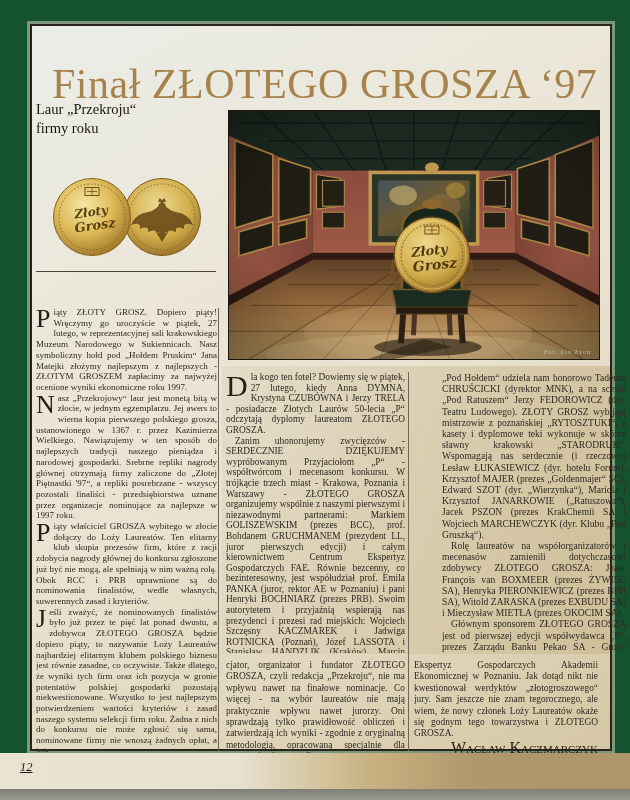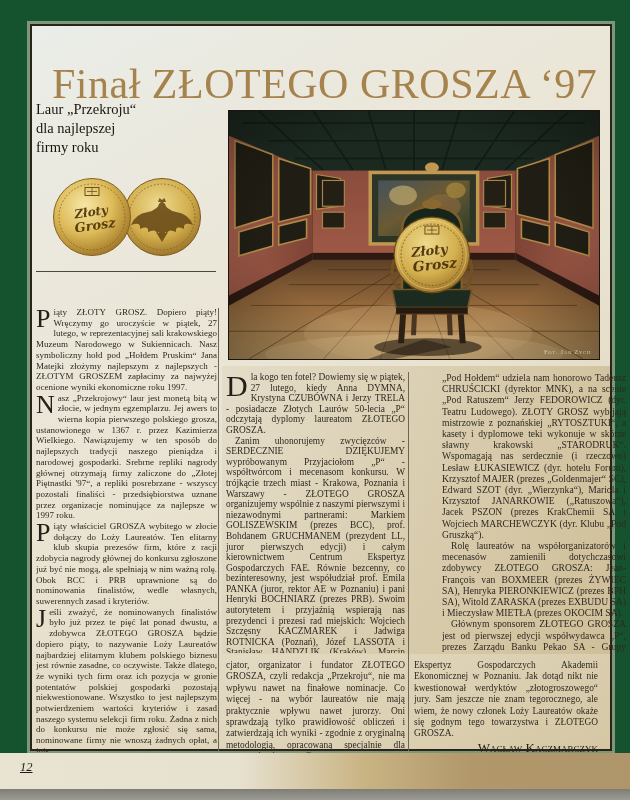--- a/index.html
+++ b/index.html
@@ -27,39 +27,38 @@
          border:1px solid #1a150f;box-sizing:border-box;}
   .insert-bg{position:absolute;left:190px;top:340px;width:388px;height:288px;
              background:linear-gradient(90deg,rgba(216,205,178,.35) 0%,rgba(208,192,155,.55) 55%,rgba(203,185,144,.7) 100%);}
   .ins{position:absolute;top:346px;height:281px;font-size:9.4px;line-height:10.6px;}
   .ins-left{left:194px;width:179px;}
   .ins-right{left:382px;width:184px;font-size:9.6px;line-height:11.2px;margin-left:28px;}
   .ind{text-indent:9px;}
   .cont{position:absolute;top:634px;height:93px;font-size:9.4px;line-height:11.4px;}
   .cont-mid{left:194px;width:179px;}
   .cont-right{left:382px;width:184px;font-family:Liberation Serif, serif;}
-  .sig-name{text-align:right;font-variant:small-caps;font-size:13px;margin-top:2px;color:#26211b;}
+  .sig-name{text-align:right;font-variant:small-caps;font-size:16px;margin-top:2px;color:#26211b;}
   .below{position:absolute;left:0;top:753px;width:630px;height:36px;
          background:linear-gradient(90deg,#e9e3d2 0%,#e7e1cf 38%,#c9b383 58%,#b1976a 75%,#af966a 100%);}
   .pageno{position:absolute;left:20px;top:7px;font-style:italic;font-size:12.5px;color:#1e1b16;text-decoration:underline;}
   .scanstrip{position:absolute;left:0;top:789px;width:630px;height:11px;
              background:linear-gradient(180deg,#7e7d76,#9b9a93);}
 </style>
 </head>
 <body>
 
 <div class="canvas">
 
   <div class="sheet">
 
     <h1 class="title">Finał ZŁOTEGO GROSZA ‘97</h1>
 
     <div class="tagline">
       <div>Laur „Przekroju“</div>
-      <div>dla najlepszej</div>
       <div>firmy roku</div>
     </div>
 
     <svg class="coins-svg" viewBox="0 0 172 86">
       <defs>
         <radialGradient id="cg1" cx="40%" cy="35%" r="75%">
           <stop offset="0%" stop-color="#f6e7a6"></stop>
             <stop offset="50%" stop-color="#ddba57"></stop>
           <stop offset="86%" stop-color="#a87f2e"></stop>
             <stop offset="100%" stop-color="#8a6522"></stop>

